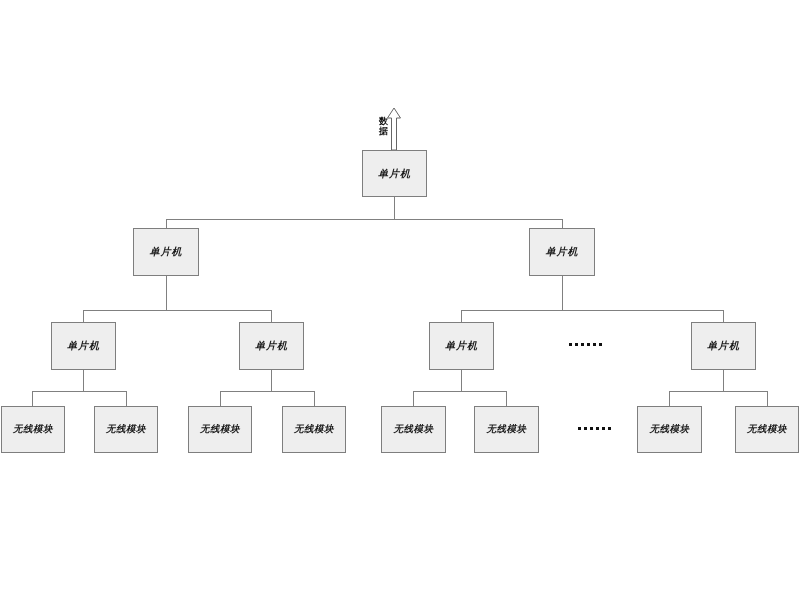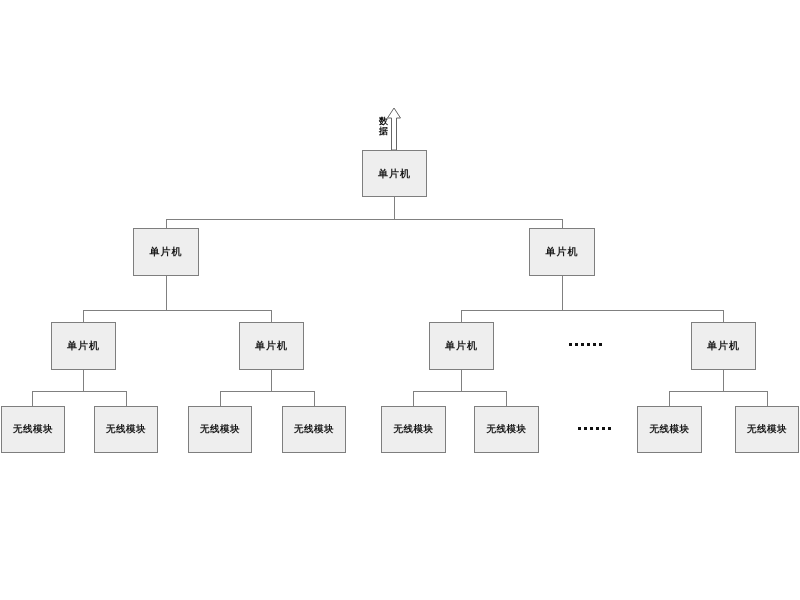--- a/index.html
+++ b/index.html
@@ -6,20 +6,21 @@
   .stage{
     position:relative;width:800px;height:600px;background:#ffffff;overflow:hidden;
     font-family:"Liberation Sans", sans-serif;
   }
   .node{
     position:absolute;box-sizing:border-box;
     background:#eeeeee;border:1px solid #7e7e7e;
     display:flex;align-items:center;justify-content:center;
     font-size:10px;font-weight:bold;color:#1a1a1a;letter-spacing:1px;
     text-align:center;
+    font-style:italic;
   }
   .node.wm{font-size:9.5px;letter-spacing:0.5px;}
   .vl{position:absolute;width:1px;background:#808080;}
   .hl{position:absolute;height:1px;background:#808080;}
   .arrow-svg{position:absolute;left:382px;top:106px;width:24px;height:46px;}
   .arrow-label{
     position:absolute;left:378px;top:116px;width:11px;
     font-size:9px;line-height:10px;font-weight:bold;color:#111;
     word-break:break-all;text-align:center;
   }

